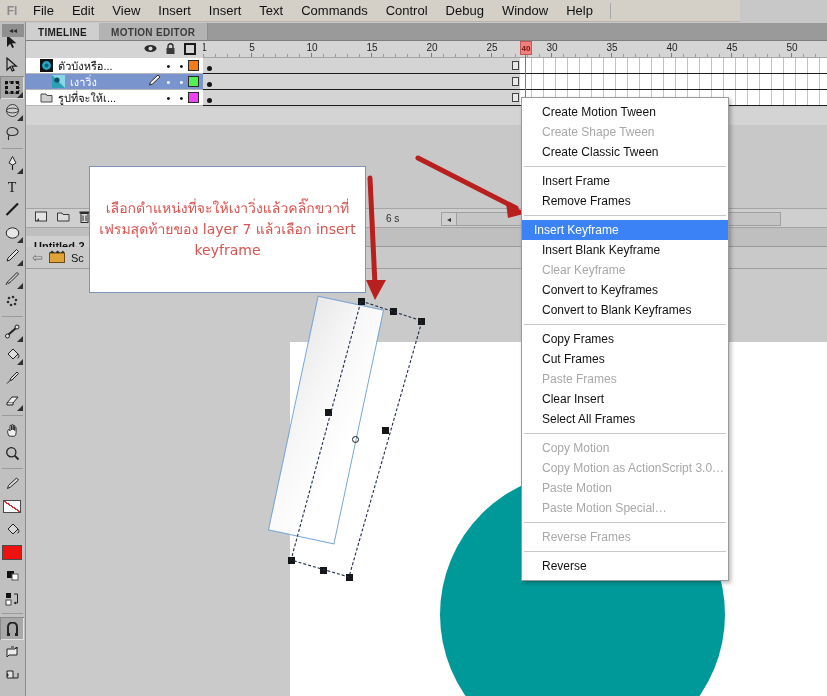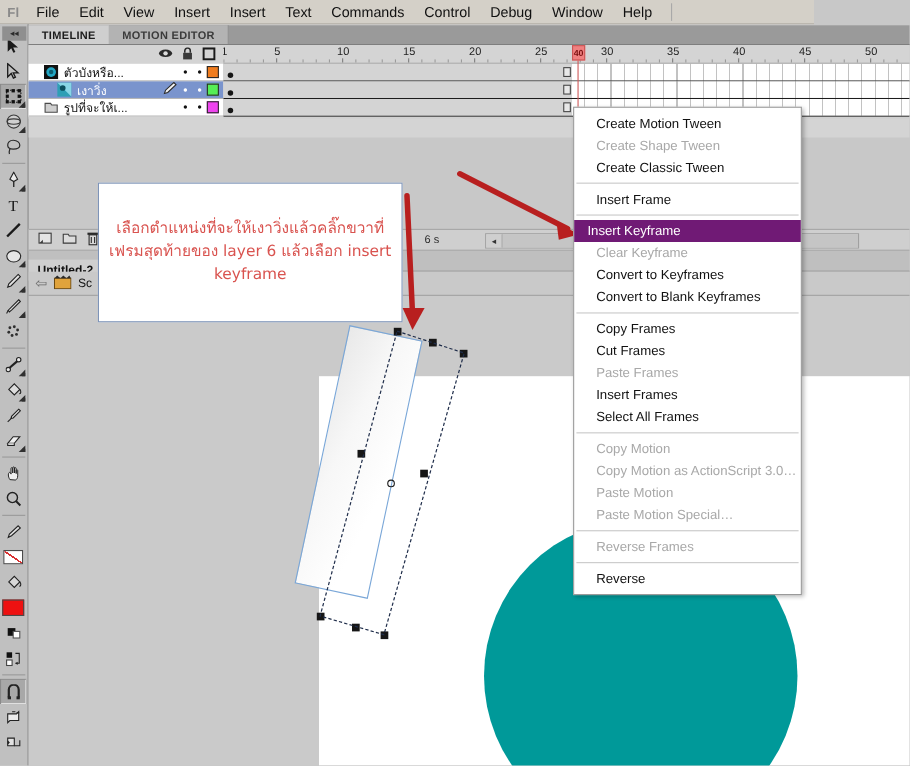--- a/index.html
+++ b/index.html
@@ -236,21 +236,21 @@
     position:absolute; left:521px; top:97px; width:208px;
     background:#ffffff; border:1px solid #9a9a9a;
     box-shadow:2px 2px 4px rgba(0,0,0,.28);
     padding:4px 0; z-index:50;
   }
   .ctx-item{
     padding:2px 6px 2px 20px; font-size:12px; color:#111; white-space:nowrap; cursor:default;
     line-height:16px;
   }
   .ctx-item.disabled{ color:#a8a8a8; }
-  .ctx-item.hl{ background:#701a75; color:#ffffff;padding-left:12px; }
+  .ctx-item.hl{ background:#3b82f6; color:#ffffff;padding-left:12px; }
   .ctx-sep{ height:1px; background:#c8c8c8; margin:4px 2px; }
 
   
   .arrow-svg{ position:absolute; z-index:45; pointer-events:none; }
 </style>
 </head>
 <body>
 
 <div id="menubar">
   <div id="appicon">Fl</div>
@@ -680,39 +680,41 @@
   <span class="handle" style="left:294px;top:298px;"></span>
   <span class="handle" style="left:320px;top:305px;"></span>
   <span class="regpt" style="left:326px;top:167px;"></span>
 
   <svg class="arrow-svg" style="left:0;top:0;width:801px;height:427px;">
     <polyline points="335,32 396,52 323,308 265,291 335,32" fill="none" stroke="#1f2d4a" stroke-width="1.1" stroke-dasharray="3 2"></polyline>
   </svg>
 </div>
 
 <div id="callout">
-  <div id="callout-text">เลือกตำแหน่งที่จะให้เงาวิ่งแล้วคลิ๊กขวาที่เฟรมสุดท้ายของ layer 6 แล้วเลือก insert keyframe</div>
+  <div id="callout-text">เลือกตำแหน่งที่จะให้เงาวิ่งแล้วคลิ๊กขวาที่เฟรมสุดท้ายของ layer 7 แล้วเลือก insert keyframe</div>
 </div>
 
 <div id="ctxmenu">
   <div class="ctx-item">Create Motion Tween</div>
   <div class="ctx-item disabled">Create Shape Tween</div>
   <div class="ctx-item">Create Classic Tween</div>
   <div class="ctx-sep"></div>
   <div class="ctx-item">Insert Frame</div>
+  <div class="ctx-item">Remove Frames</div>
   <div class="ctx-sep"></div>
   <div class="ctx-item hl">Insert Keyframe</div>
+  <div class="ctx-item">Insert Blank Keyframe</div>
   <div class="ctx-item disabled">Clear Keyframe</div>
   <div class="ctx-item">Convert to Keyframes</div>
   <div class="ctx-item">Convert to Blank Keyframes</div>
   <div class="ctx-sep"></div>
   <div class="ctx-item">Copy Frames</div>
   <div class="ctx-item">Cut Frames</div>
   <div class="ctx-item disabled">Paste Frames</div>
-  <div class="ctx-item">Insert Frames</div>
+  <div class="ctx-item">Clear Insert</div>
   <div class="ctx-item">Select All Frames</div>
   <div class="ctx-sep"></div>
   <div class="ctx-item disabled">Copy Motion</div>
   <div class="ctx-item disabled">Copy Motion as ActionScript 3.0…</div>
   <div class="ctx-item disabled">Paste Motion</div>
   <div class="ctx-item disabled">Paste Motion Special…</div>
   <div class="ctx-sep"></div>
   <div class="ctx-item disabled">Reverse Frames</div>
   <div class="ctx-sep"></div>
   <div class="ctx-item">Reverse</div>

